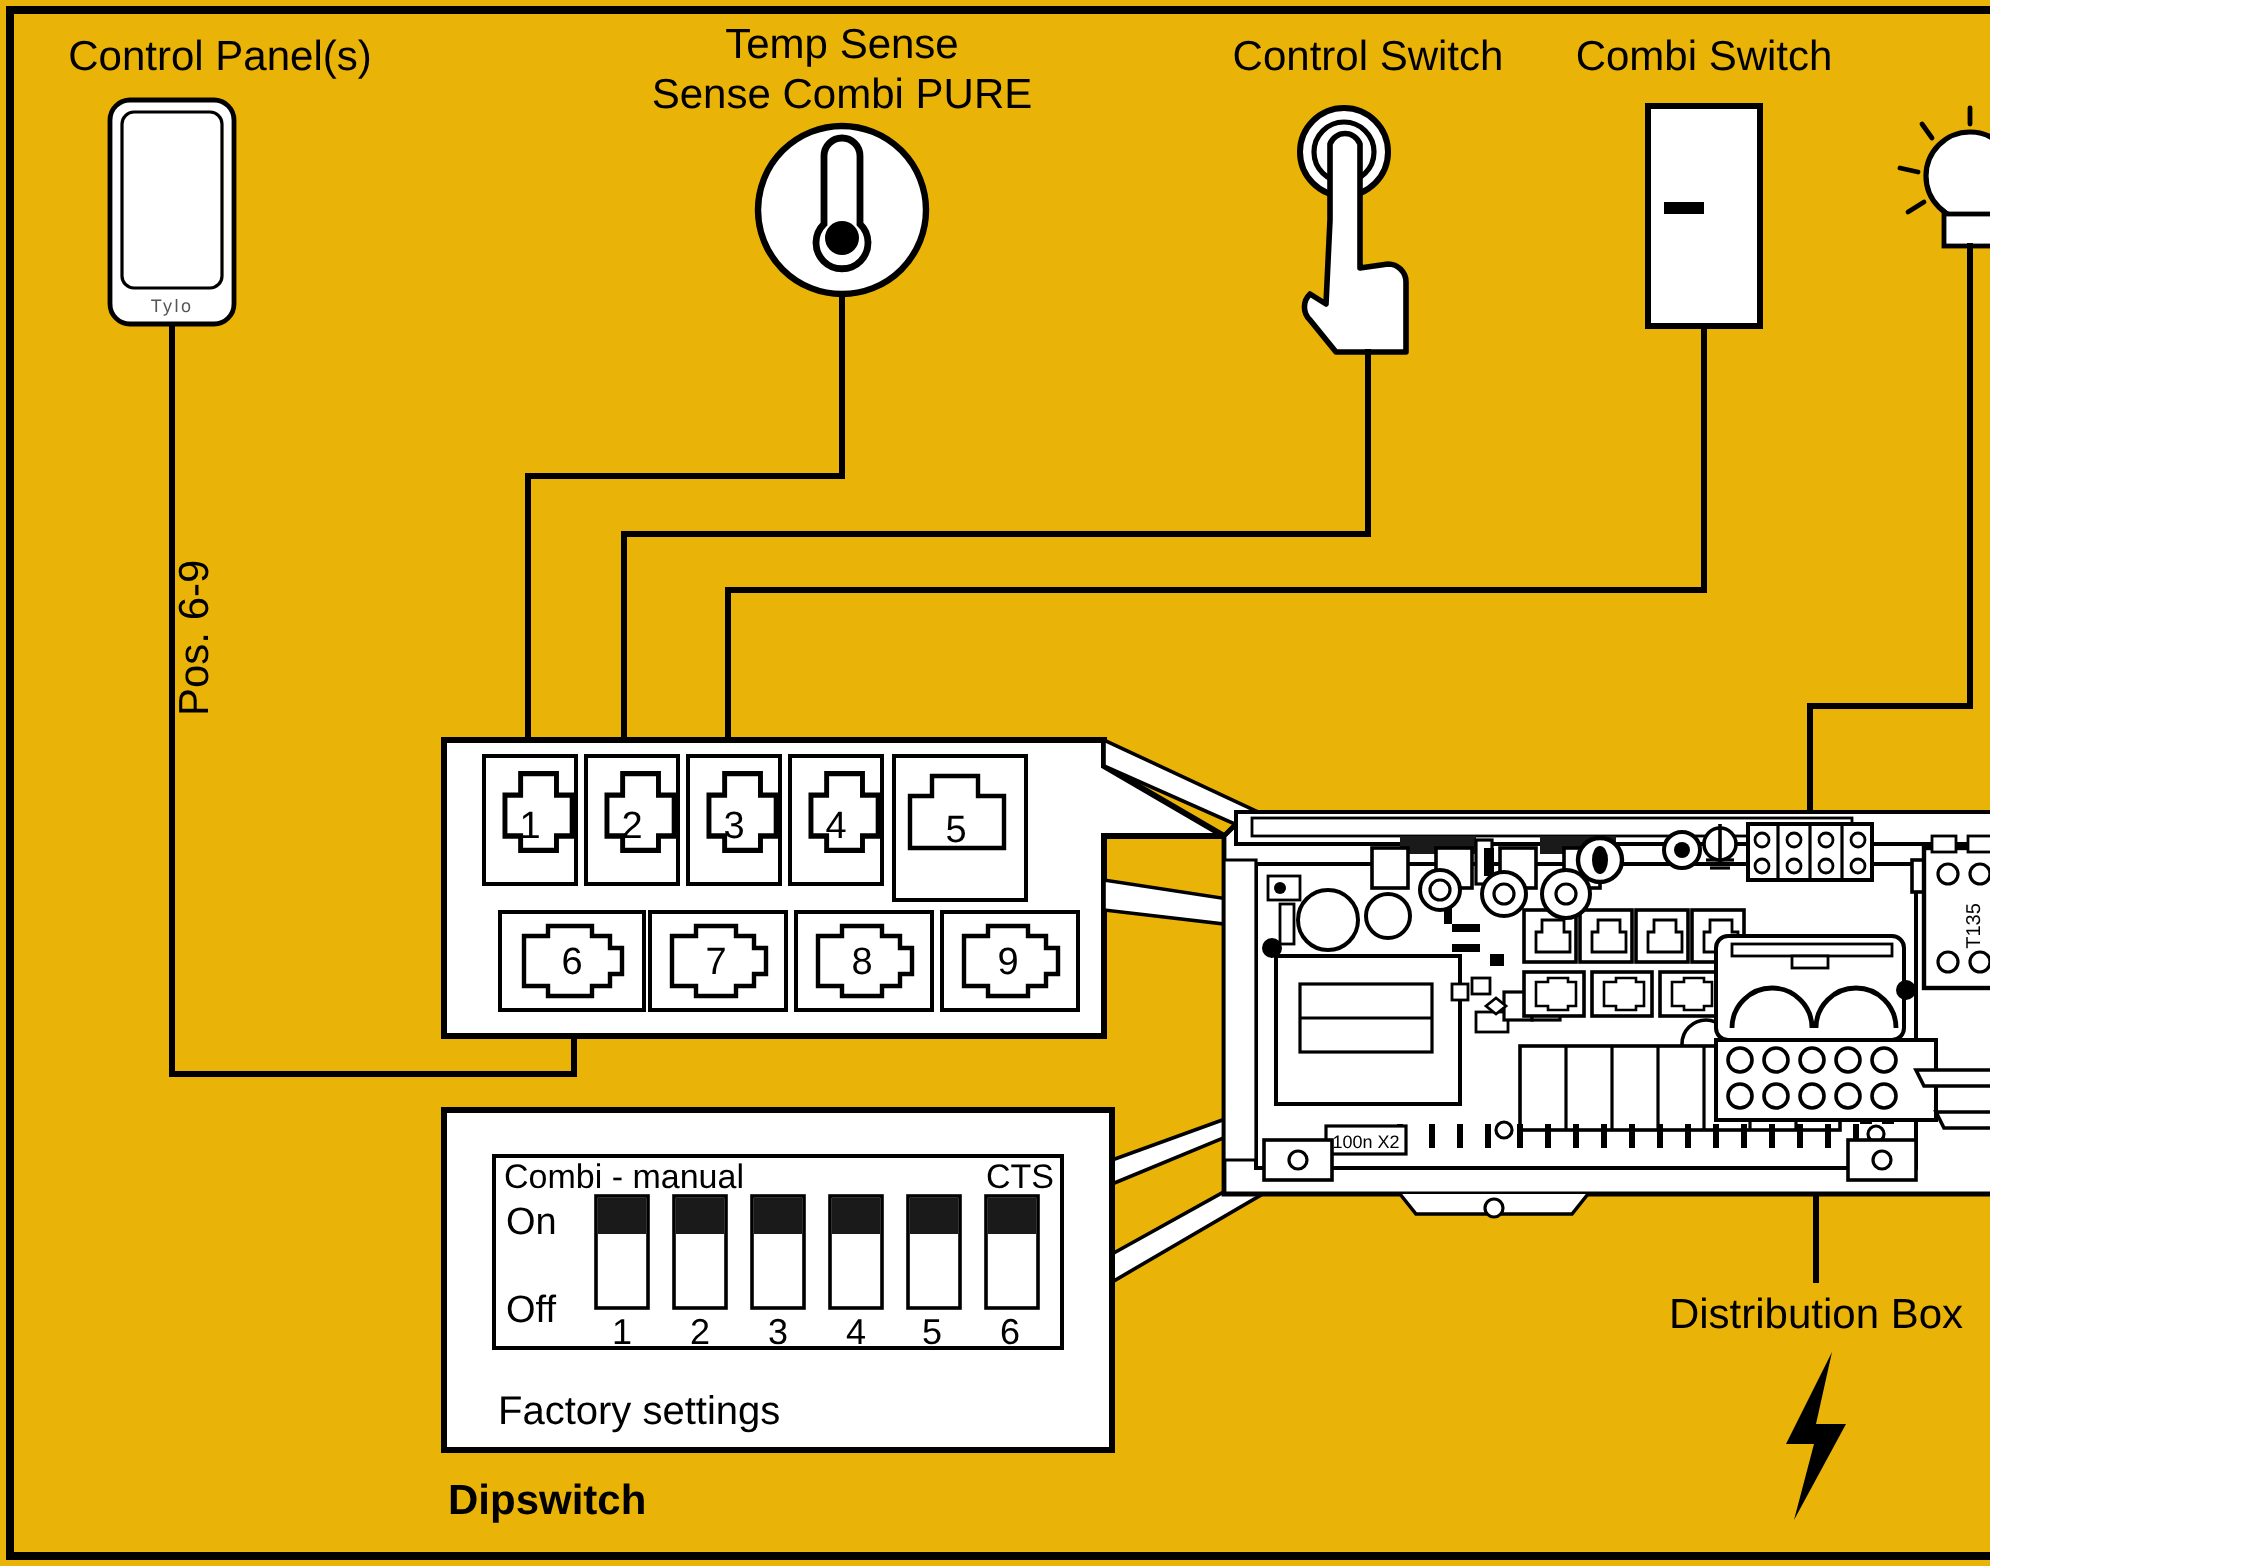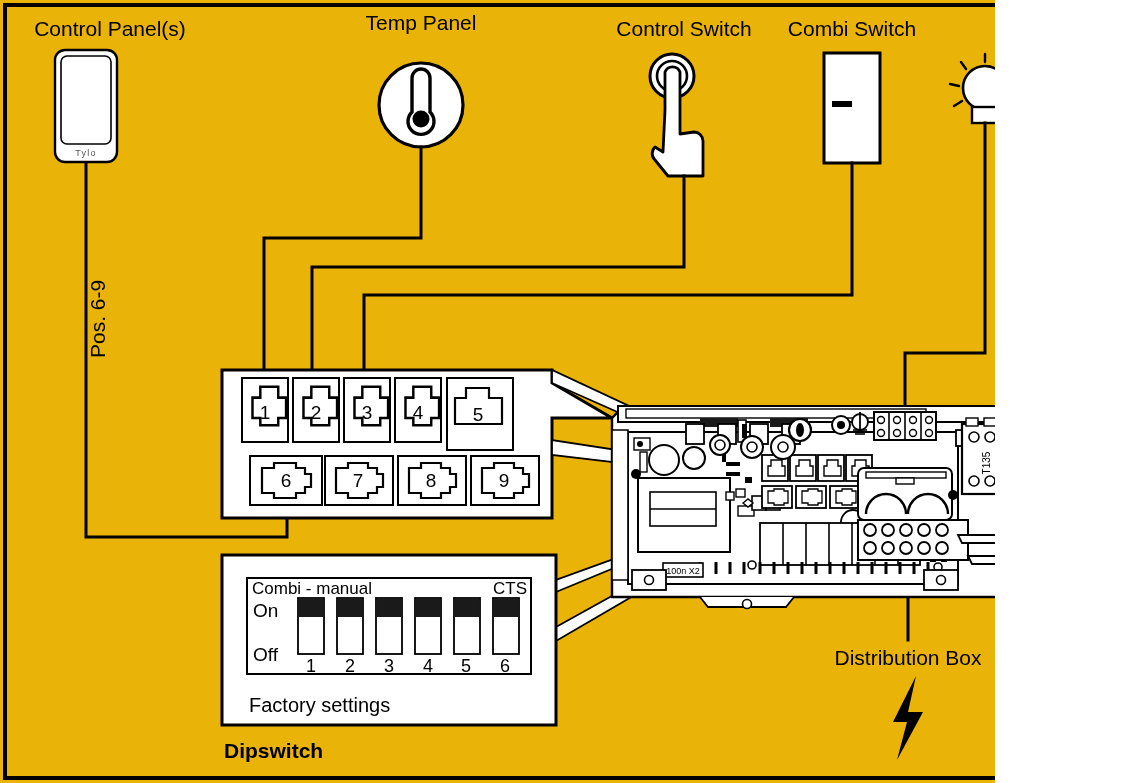--- a/index.html
+++ b/index.html
@@ -37,21 +37,22 @@
   }
 </style>
 </head>
 <body>
 
 <div id="canvas">
   <div id="frame"></div>
 
   <div class="lbl center" style="left:110px;top:16px;">Control Panel(s)</div>
 
-  <div class="lbl center" style="left:421px;top:10px;">Temp Panel</div>
+  <div class="lbl center" style="left:421px;top:10px;">Temp Sense</div>
+  <div class="lbl center" style="left:421px;top:35px;"><span>Sense Combi </span><span class="bold">PURE</span></div>
 
   <div class="lbl center" style="left:684px;top:16px;">Control Switch</div>
   <div class="lbl center" style="left:852px;top:16px;">Combi Switch</div>
   <div class="lbl center" style="left:1025px;top:16px;">Light</div>
 
   <div class="vtext" style="left:86px;top:358px;">Pos. 6-9</div>
 
   <div class="lbl center" style="left:908px;top:645px;">Distribution Box</div>
 
   <div class="lbl bold" style="left:224px;top:738px;">Dipswitch</div>

